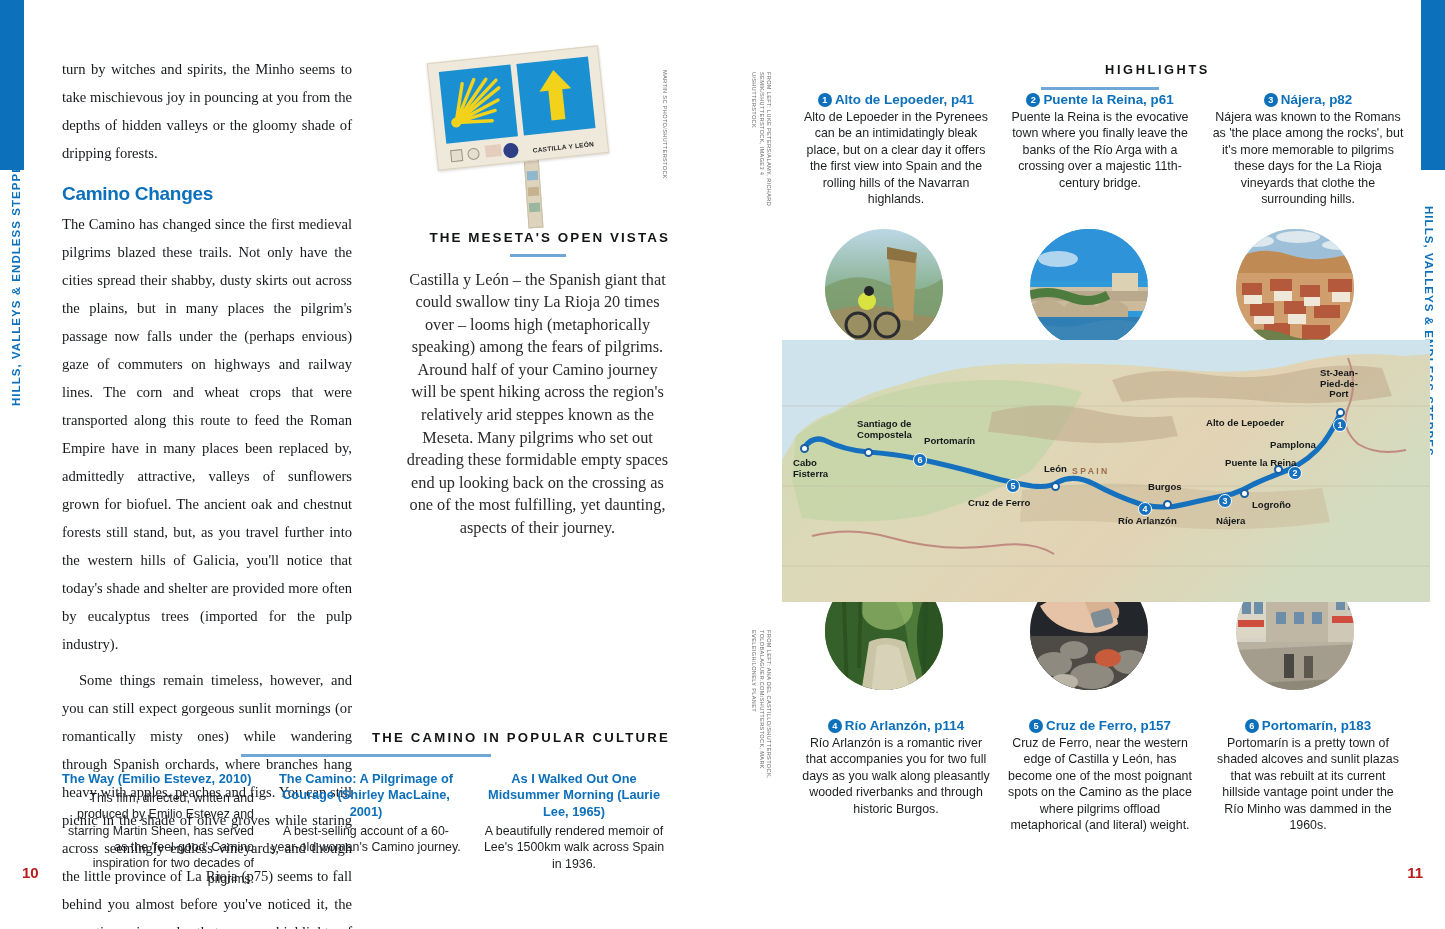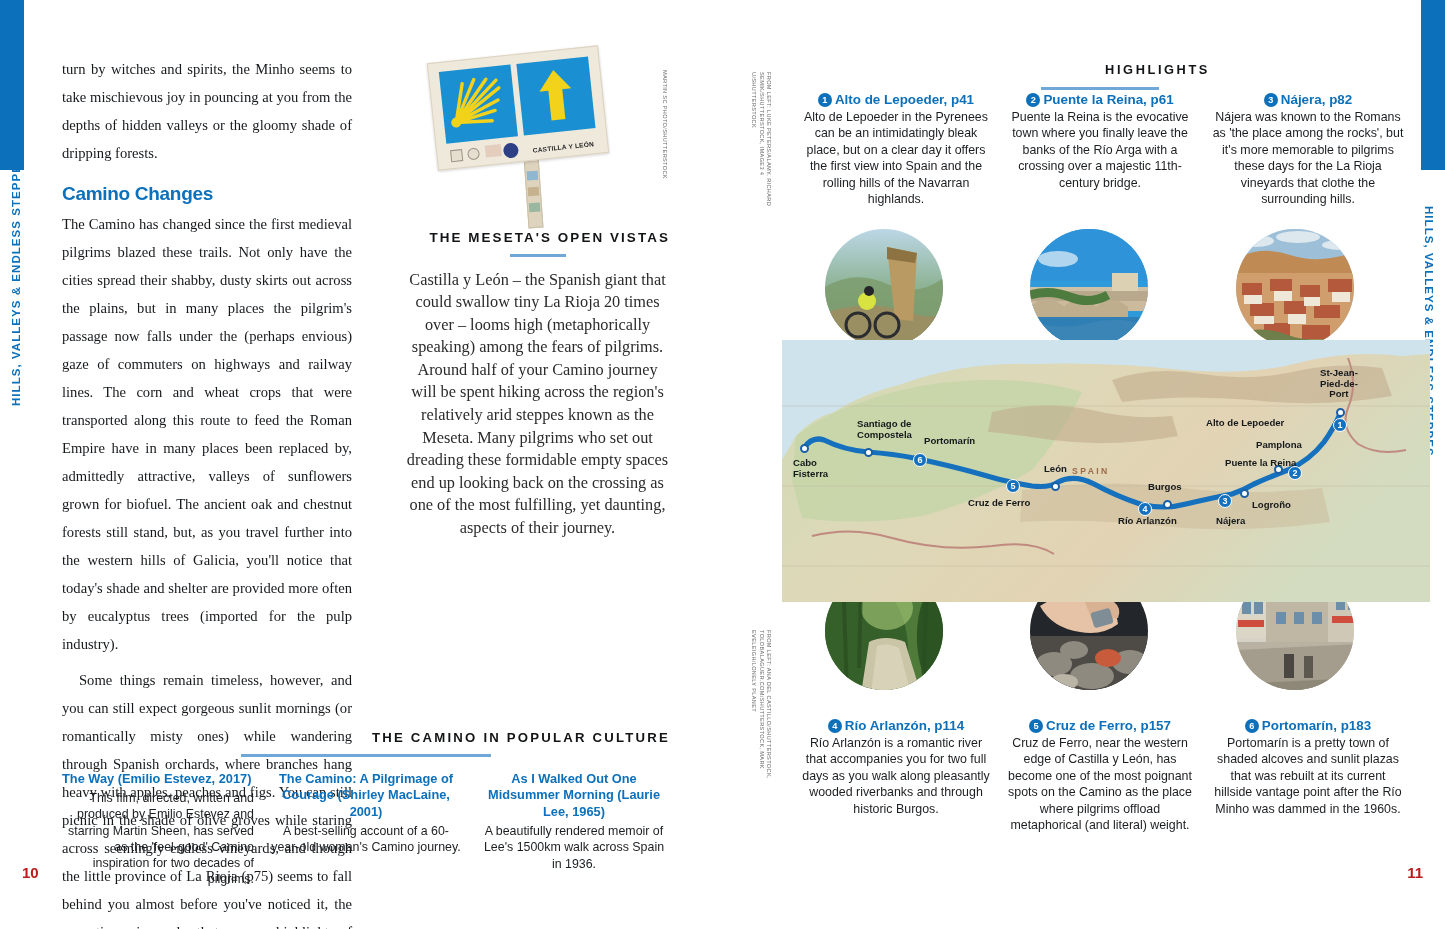--- a/index.html
+++ b/index.html
@@ -378,21 +378,21 @@
     <div class="meseta-body">Castilla y León – the Spanish giant that could swallow tiny La Rioja 20 times over – looms high (metaphorically speaking) among the fears of pilgrims. Around half of your Camino journey will be spent hiking across the region's relatively arid steppes known as the Meseta. Many pilgrims who set out dreading these formidable empty spaces end up looking back on the crossing as one of the most fulfilling, yet daunting, aspects of their journey.</div>
   </div>
 
   <div class="popcult">
     <div style="text-align:center">
       <div class="kicker">THE CAMINO IN POPULAR CULTURE</div>
       <div class="rule wide"></div>
     </div>
     <div class="pc-grid">
       <div class="pc-item">
-        <div class="pc-title">The Way (Emilio Estevez, 2017)</div>
+        <div class="pc-title">The Way (Emilio Estevez, 2010)</div>
         <div class="pc-text">This film, directed, written and produced by Emilio Estevez and starring Martin Sheen, has served as the 'feel-good' Camino inspiration for two decades of pilgrims.</div>
       </div>
       <div class="pc-item">
         <div class="pc-title">The Camino: A Pilgrimage of Courage (Shirley MacLaine, 2001)</div>
         <div class="pc-text">A best-selling account of a 60-year-old woman's Camino journey.</div>
       </div>
       <div class="pc-item">
         <div class="pc-title">As I Walked Out One Midsummer Morning (Laurie Lee, 1965)</div>
         <div class="pc-text">A beautifully rendered memoir of Lee's 1500km walk across Spain in 1936.</div>
       </div>
@@ -564,21 +564,21 @@
   <div class="hl" style="left:1004px; top:718px;">
     <div class="hl-title">
       <span class="num-badge">5</span><span>Cruz de Ferro, p157</span>
     </div>
     <div class="hl-text">Cruz de Ferro, near the western edge of Castilla y León, has become one of the most poignant spots on the Camino as the place where pilgrims offload metaphorical (and literal) weight.</div>
   </div>
   <div class="hl" style="left:1212px; top:718px;">
     <div class="hl-title">
       <span class="num-badge">6</span><span>Portomarín, p183</span>
     </div>
-    <div class="hl-text">Portomarín is a pretty town of shaded alcoves and sunlit plazas that was rebuilt at its current hillside vantage point after the Río Minho was dammed in the 1960s.</div>
+    <div class="hl-text">Portomarín is a pretty town of shaded alcoves and sunlit plazas that was rebuilt at its current hillside vantage point under the Río Minho was dammed in the 1960s.</div>
   </div>
 
   <div class="map">
     <svg class="map-land" viewBox="0 0 648 262">
       <defs>
         <linearGradient id="terr" x1="0" y1="0" x2="1" y2="0.4">
           <stop offset="0%" stop-color="#cfd9b4"></stop>
           <stop offset="35%" stop-color="#ddd9b8"></stop>
           <stop offset="70%" stop-color="#e2d3b4"></stop>
           <stop offset="100%" stop-color="#d3dcc0"></stop>
@@ -637,21 +637,21 @@
     <div class="map-label" style="left:75px; top:79px; white-space:pre;">Santiago de
 Compostela</div>
     <div class="map-label" style="left:142px; top:96px;">Portomarín</div>
     <div class="map-label" style="left:262px; top:124px;">León</div>
     <div class="map-label" style="left:186px; top:158px;">Cruz de Ferro</div>
     <div class="map-label" style="left:366px; top:142px;">Burgos</div>
     <div class="map-label" style="left:336px; top:176px;">Río Arlanzón</div>
     <div class="map-label" style="left:434px; top:176px;">Nájera</div>
     <div class="map-label" style="left:470px; top:160px;">Logroño</div>
     <div class="map-label" style="left:400px; top:118px;padding-left:43px;">Puente la Reina</div>
-    <div class="map-label" style="left:446px; top:100px;padding-left:28px;">Pamplona</div>
+    <div class="map-label" style="left:460px; top:100px;padding-left:28px;">Pamplona</div>
     <div class="map-label" style="left:424px; top:78px;">Alto de Lepoeder</div>
     <div class="map-label" style="left:538px; top:28px; text-align:center; white-space:pre;">St-Jean-
 Pied-de-
 Port</div>
     <div class="map-label country" style="left:290px; top:126px;">SPAIN</div>
   </div>
 
 </div>
 
 </body></html>

